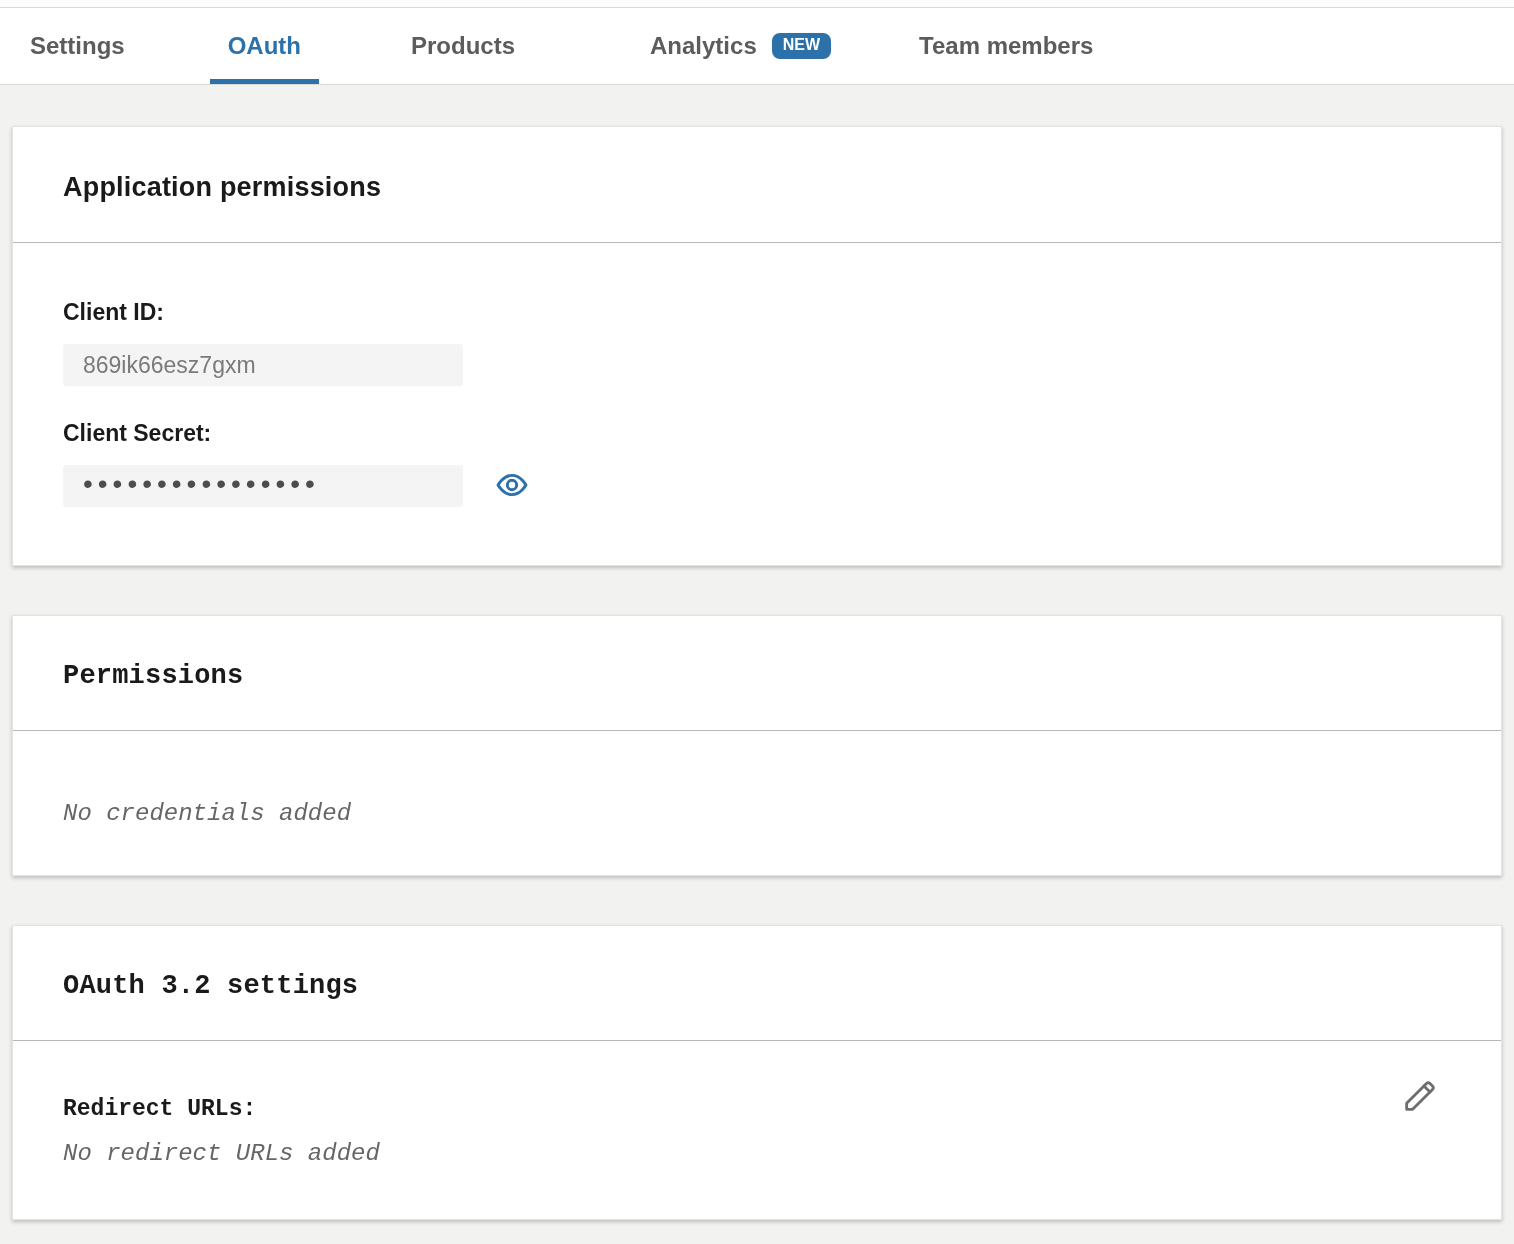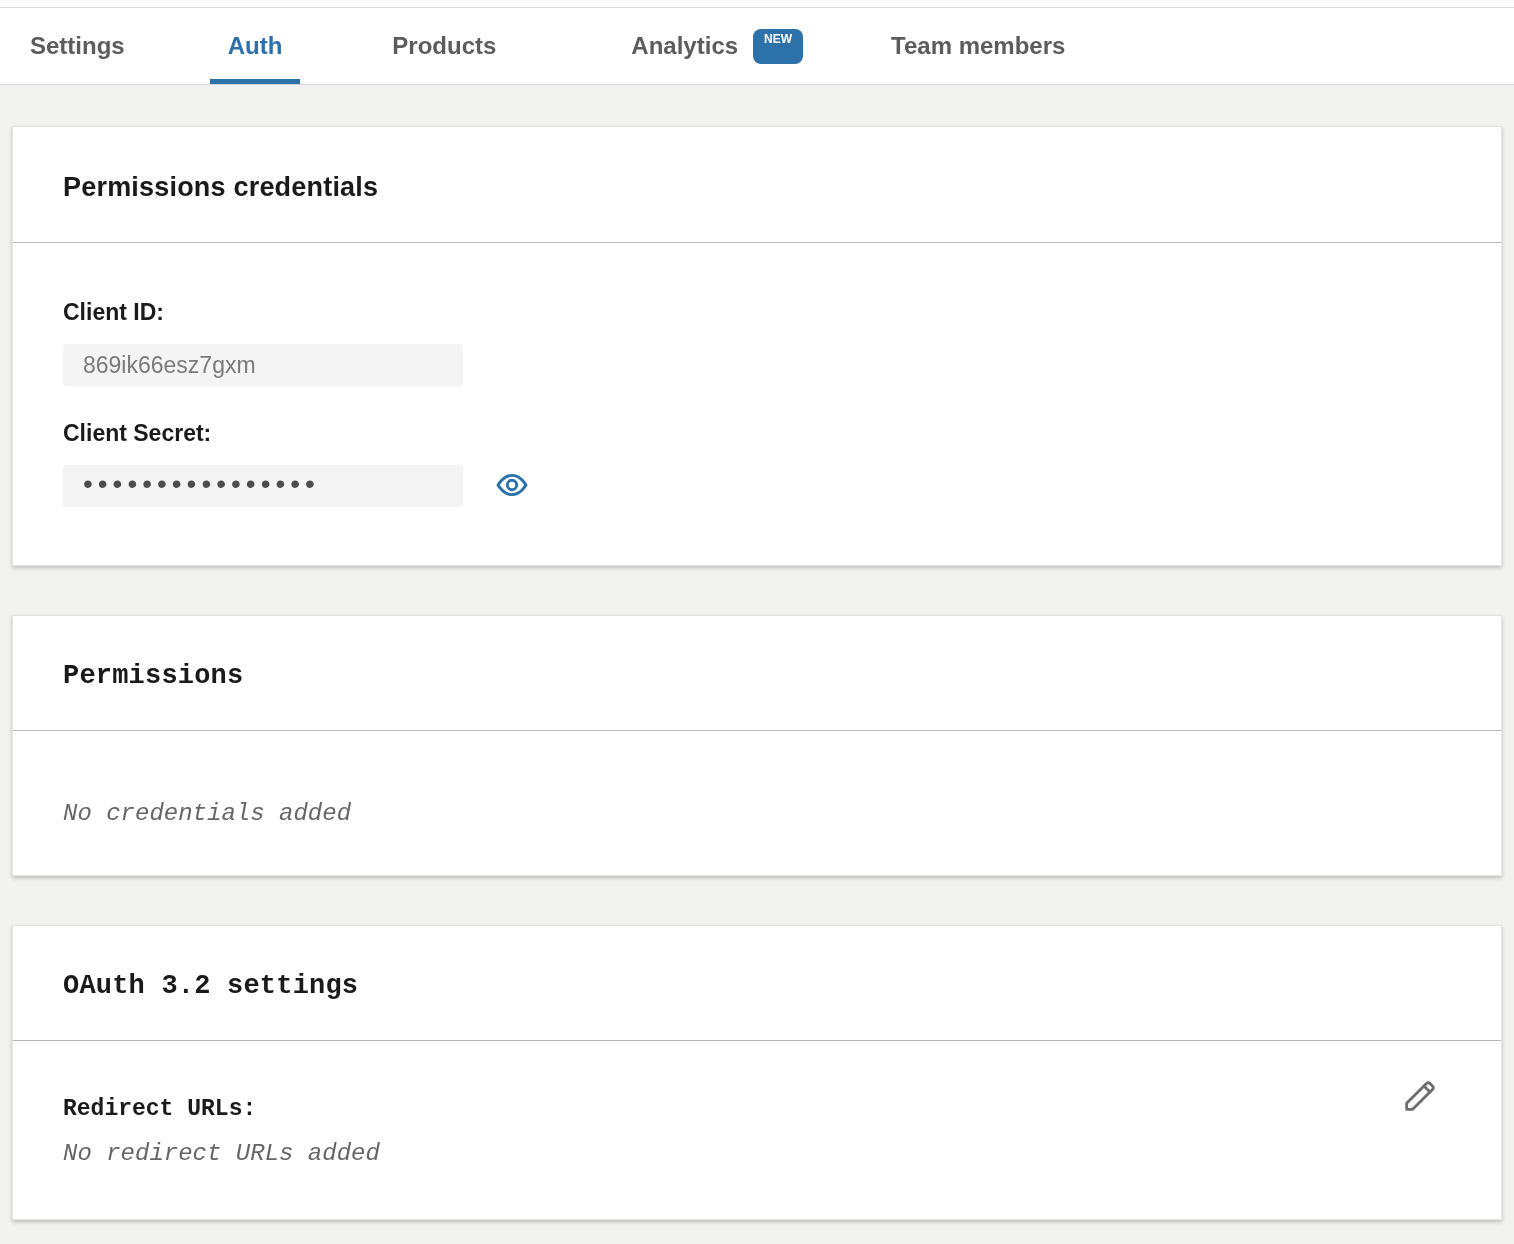--- a/index.html
+++ b/index.html
@@ -51,23 +51,23 @@
   .tab.m-products{margin-right:69px;}
   .tab.m-analytics{margin-right:22px;}
   .tab.active{
     color:var(--accent);
     border-bottom-color:var(--accent);
   }
   .badge{
     margin-left:15px;
     background:var(--accent);
     color:#ffffff;
-    font-size:12px;
+    font-size:16px;
     font-weight:700;
-    padding:4px 11px 19px;
+    padding:4px 11px 6px;
     border-radius:8px;
     line-height:1;
   }
   
   .card{
     margin:0 12px;
     background:#ffffff;
     border:1px solid var(--card-border);
     box-shadow:0 2px 4px rgba(0,0,0,.22);
   }
@@ -145,37 +145,37 @@
 
 <div>
 
   <div class="topstrip"></div>
 
   <nav class="tabbar">
     <div class="tab m-settings">
       <span>Settings</span>
     </div>
     <div class="tab active m-auth">
-      <span>Auth</span>
+      <span>OAuth</span>
     </div>
     <div class="tab m-products">
       <span>Products</span>
     </div>
     <div class="tab m-analytics">
       <span>Analytics</span>
       <span class="badge">NEW</span>
     </div>
     <div class="tab">
       <span>Team members</span>
     </div>
   </nav>
 
   <section class="card first">
     <header class="card-header">
-      <h2 class="card-title">Permissions credentials</h2>
+      <h2 class="card-title">Application permissions</h2>
     </header>
     <div class="card-body">
       <div class="field-label">Client ID:</div>
       <div class="field-box">
         <span>869ik66esz7gxm</span>
       </div>
       <div class="field-label second">Client Secret:</div>
       <div class="secret-row">
         <div class="field-box">
           <span class="dots">••••••••••••••••</span>

